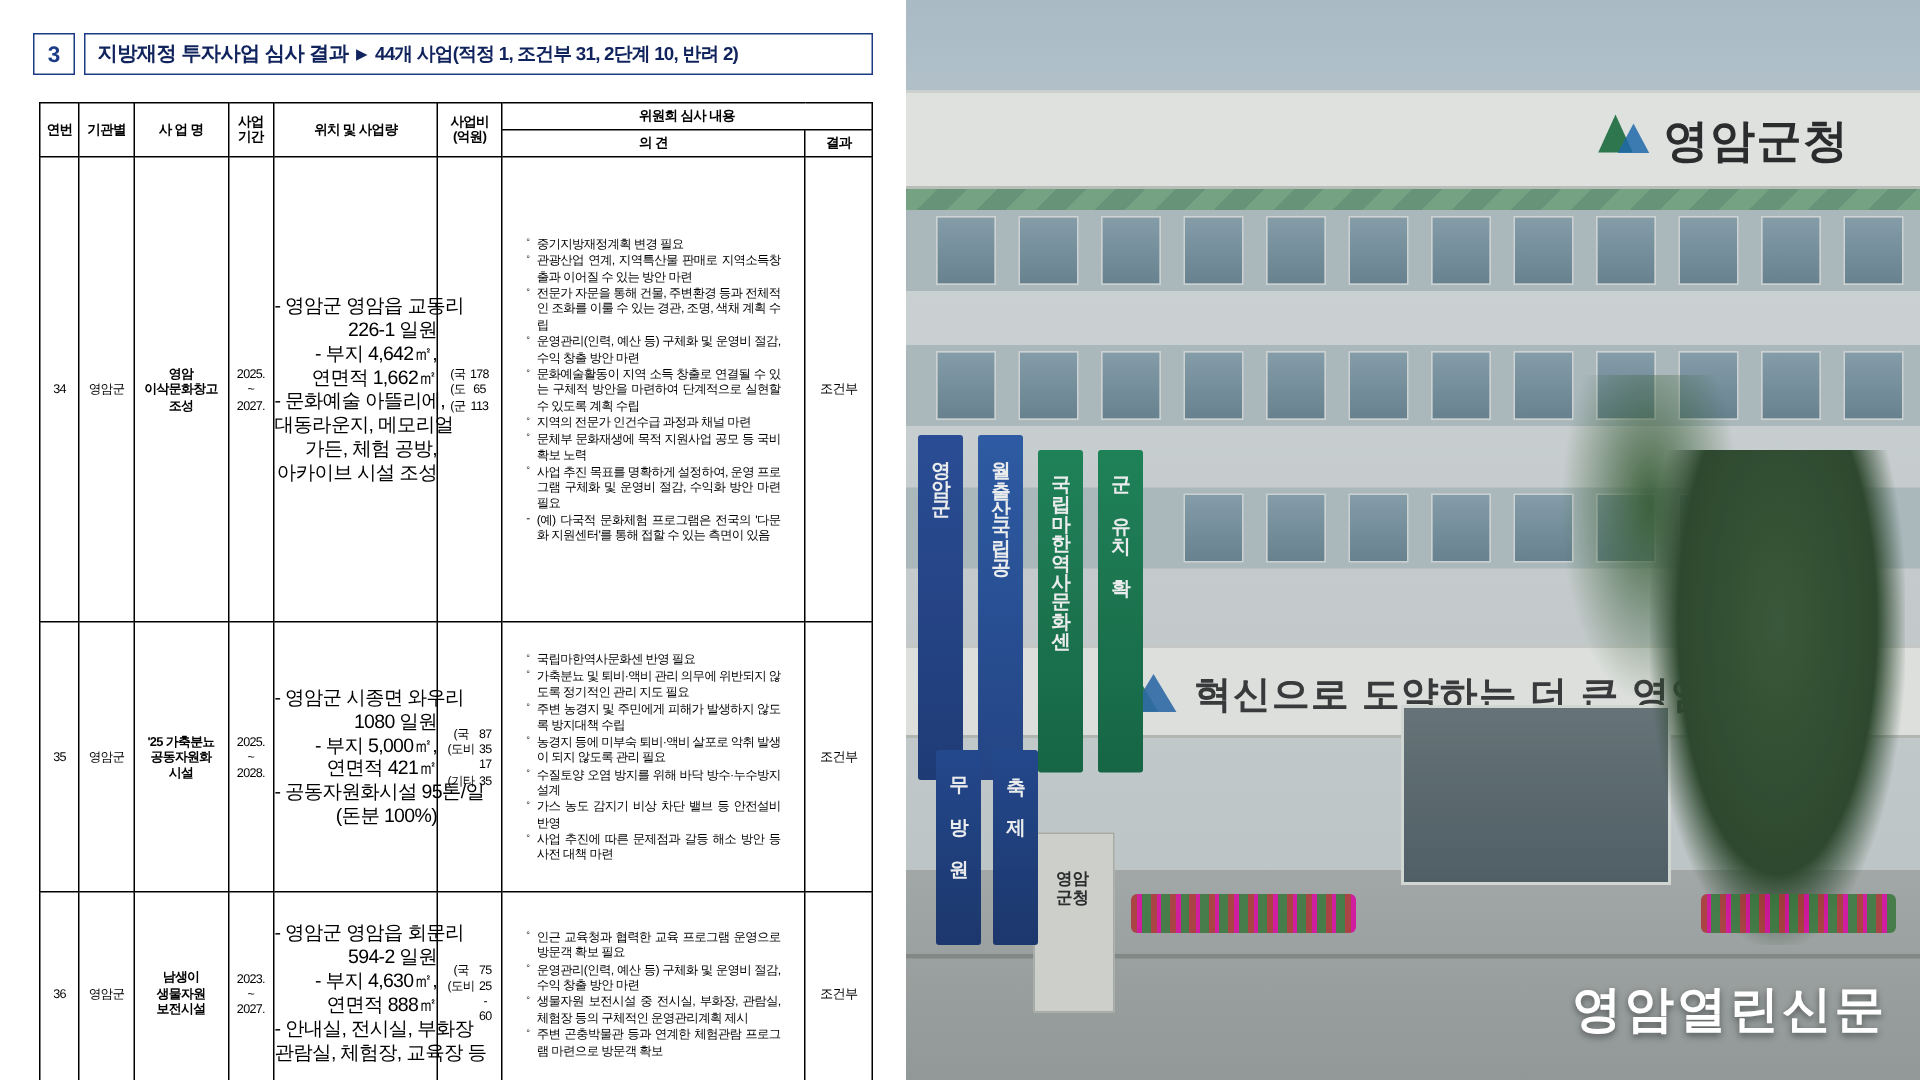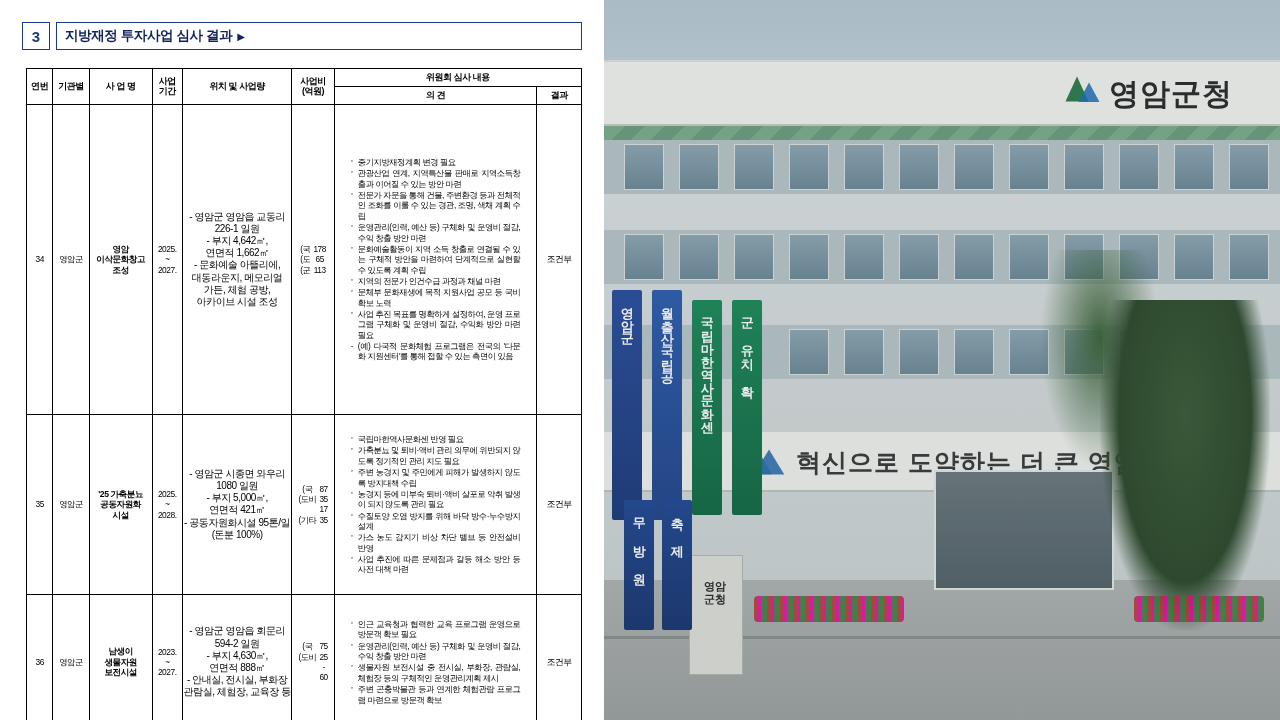--- a/index.html
+++ b/index.html
@@ -93,23 +93,23 @@
   .c-name   { width: 62px; }
   .c-period { width: 30px; }
   .c-loc    { width: 108px; }
   .c-cost   { width: 42px; }
   .c-op     { width: 200px; }
   .c-res    { width: 44px; }
 
   td.ctr { text-align: center; }
 
   .loc-cell {
-    text-align: center;
+    text-align: right;
     padding: 6px 3px 6px 5px;
-    font-size: 10px;
+    font-size: 13px;
   }
   .loc-cell div { white-space: nowrap; }
   .cost-cell {
     text-align: center;
     font-size: 8.3px;
     padding: 6px 2px;
     white-space: nowrap;
   }
   .cost-inner { display: flex; justify-content: center; gap: 3px; }
   .cost-lbl { text-align: center; line-height: 1.25; }
@@ -301,20 +301,21 @@
 
 <div id="root">
 
   <div class="doc-panel">
 
     <div class="doc-header">
       <div class="hdr-num">3</div>
       <div class="hdr-title-box">
         <span class="hdr-main">지방재정 투자사업 심사 결과</span>
         <span class="hdr-arrow">▶</span>
+        <span class="hdr-sub">44개 사업(적정 1, 조건부 31, 2단계 10, 반려 2)</span>
       </div>
     </div>
 
     <div class="tbl-wrap">
       <table class="rev">
         <colgroup>
           <col class="c-no">
             <col class="c-org">
             <col class="c-name">
             <col class="c-period">
@@ -540,15 +541,16 @@
     <div class="banner bn4"><span class="bn-v">군 유치 확</span></div>
     <div class="banner bn5"><span class="bn-v">무 방 원</span></div>
     <div class="banner bn6"><span class="bn-v">축 제</span></div>
 
     <div class="tree2"></div>
     <div class="tree"></div>
     <div class="flowers f1"></div>
     <div class="flowers f2"></div>
 
     <div class="photo-dim"></div>
+    <div class="watermark">영암열린신문</div>
   </div>
 
 </div>
 
 </body></html>

